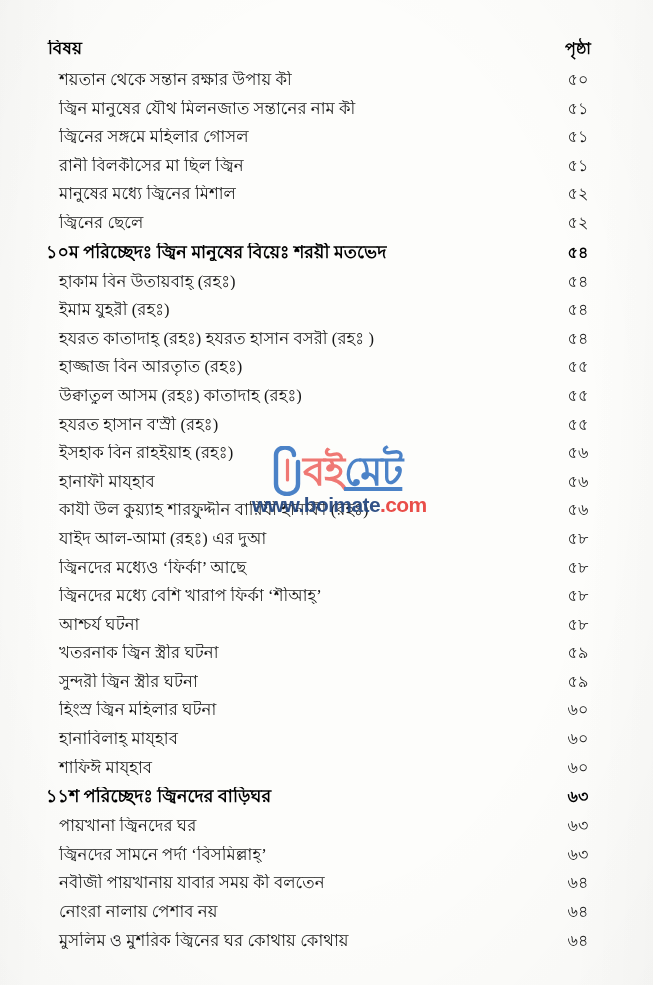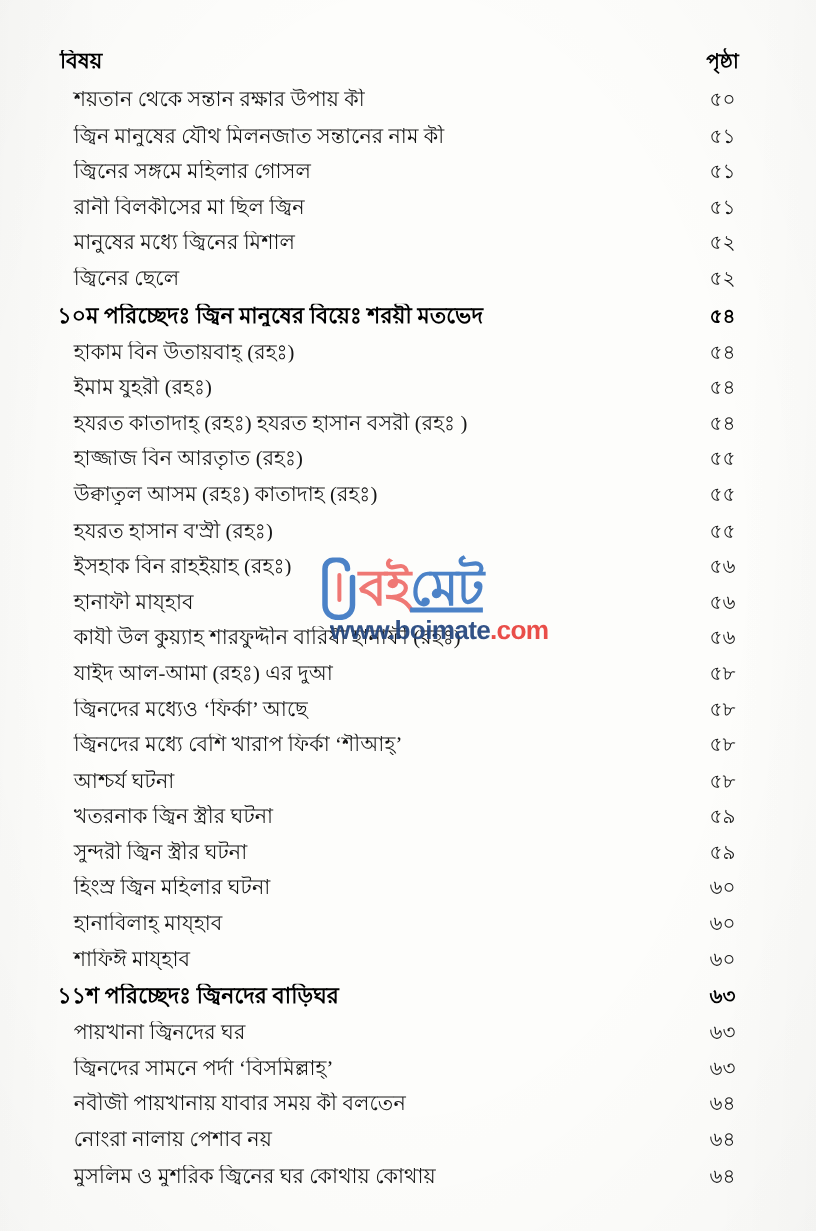--- a/index.html
+++ b/index.html
@@ -111,21 +111,21 @@
     left: 252px;
     top: 443px;
     width: 200px;
     height: 92px;
     pointer-events: none;
     z-index: 5;
     opacity: 0.93;
   }
   #wm-logo {
     position: absolute;
-    left: 0;
+    left: 16px;
     top: 0;
     display: flex;
     align-items: center;
     height: 56px;
   }
   #wm-clip {
     width: 34px;
     height: 50px;
     flex: 0 0 auto;
     margin-right: 1px;
@@ -135,21 +135,21 @@
     font-size: 40px;
     font-weight: 700;
     line-height: 50px;
     letter-spacing: -1px;
   }
   #wm-word-boi { color: #ef6e6a; }
   #wm-word-met { color: #3e79c4; }
 
   #wm-url {
     position: absolute;
-    left: 12px;
+    left: 0;
     top: 50px;
     width: 196px;
     font-family: "Liberation Sans", "DejaVu Sans", sans-serif;
     font-size: 21px;
     font-weight: 700;
     letter-spacing: -0.6px;
     line-height: 24px;
     color: #e8413c;
     white-space: nowrap;
   }

